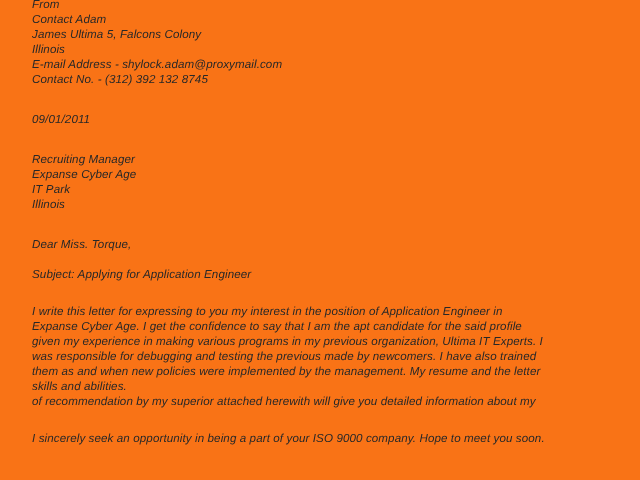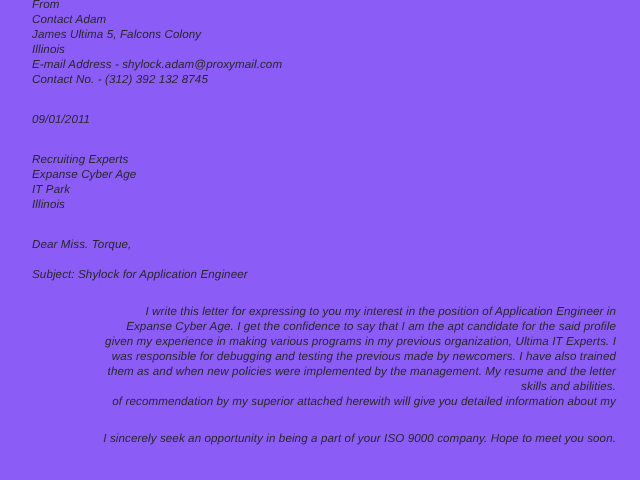--- a/index.html
+++ b/index.html
@@ -12,21 +12,21 @@
     width: 640px;
     height: 480px;
     overflow: hidden;
     font-family: "Liberation Sans", "DejaVu Sans", sans-serif;
   }
 
   #letter-page {
     position: relative;
     width: 640px;
     height: 480px;
-    background: #8b5cf6;
+    background: #f97316;
     overflow: hidden;
   }
 
   
   #letter-body {
     position: absolute;
     left: 32px;
     top: -3px;
     width: 584px;
     font-style: italic;
@@ -43,21 +43,21 @@
   .block {
     margin: 0;
     padding: 0;
   }
   .line {
     white-space: pre;
     display: block;
   }
   .para {
     display: block;
-    text-align: right;
+    text-align: left;
   }
   
   .gap-sender-date   { height: 25px; }
   .gap-date-to       { height: 25px; }
   .gap-to-salutation { height: 24px; }
   .gap-salutation-subject { height: 15px; }
   .gap-subject-body  { height: 22px; }
   .gap-body-closing  { height: 22px; }
   .spacer { display: block; width: 100%; }
 </style>
@@ -79,36 +79,36 @@
 
     <span class="spacer gap-sender-date"></span>
 
     <div class="block">
       <span class="line">09/01/2011</span>
     </div>
 
     <span class="spacer gap-date-to"></span>
 
     <div class="block">
-      <span class="line">Recruiting Experts</span>
+      <span class="line">Recruiting Manager</span>
       <span class="line">Expanse Cyber Age</span>
       <span class="line">IT Park</span>
       <span class="line">Illinois</span>
     </div>
 
     <span class="spacer gap-to-salutation"></span>
 
     <div class="block">
       <span class="line">Dear Miss. Torque,</span>
     </div>
 
     <span class="spacer gap-salutation-subject"></span>
 
     <div class="block">
-      <span class="line">Subject: Shylock for Application Engineer</span>
+      <span class="line">Subject: Applying for Application Engineer</span>
     </div>
 
     <span class="spacer gap-subject-body"></span>
 
     <div class="block para">
       <span class="line">I write this letter for expressing to you my interest in the position of Application Engineer in</span>
       <span class="line">Expanse Cyber Age. I get the confidence to say that I am the apt candidate for the said profile</span>
       <span class="line">given my experience in making various programs in my previous organization, Ultima IT Experts. I</span>
       <span class="line">was responsible for debugging and testing the previous made by newcomers. I have also trained</span>
       <span class="line">them as and when new policies were implemented by the management. My resume and the letter</span>

